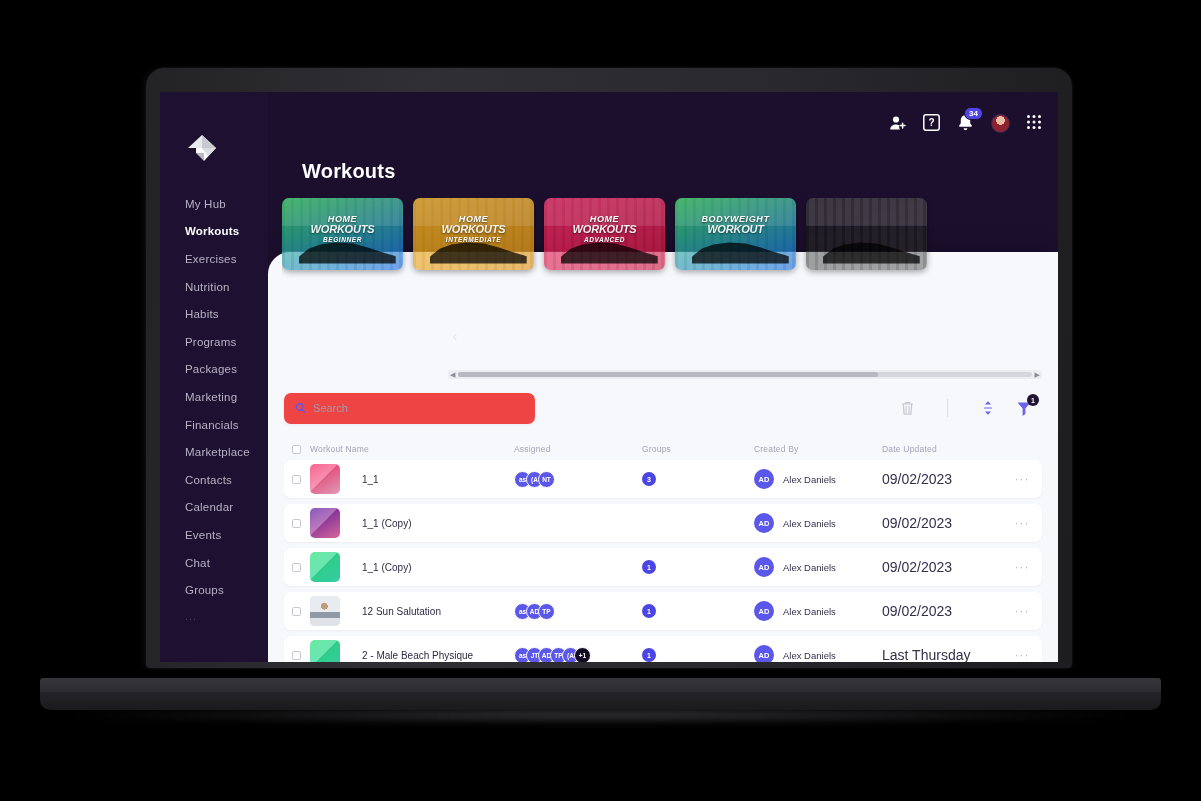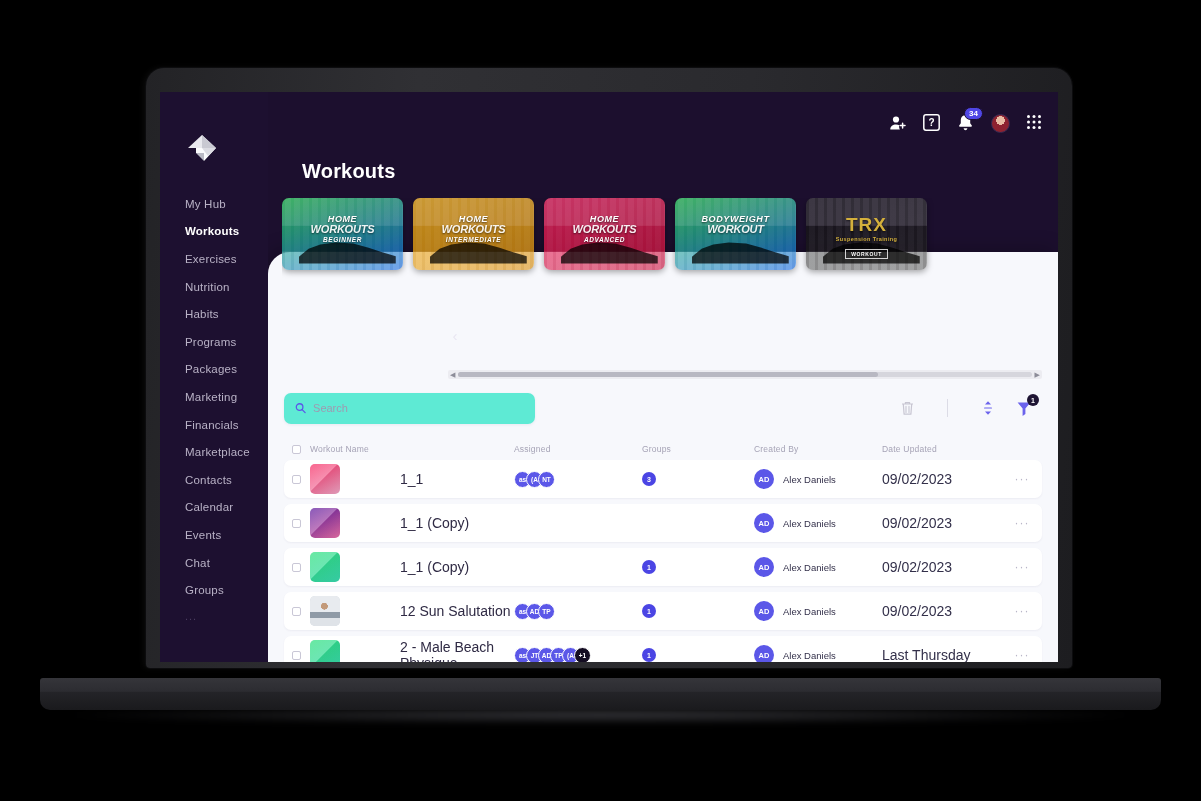--- a/index.html
+++ b/index.html
@@ -149,21 +149,21 @@
   }
   #hscroll .track { position:absolute; left:10px; right:10px; top:2px; height:5px; background:#d6d6dd; border-radius:3px; }
   #hscroll .thumb { position:absolute; left:10px; top:2px; width:420px; height:5px; background:#b8b8c2; border-radius:3px; }
   #hscroll .ar { position:absolute; font-size:7px; color:#8d8d99; top:1px; }
   #hscroll .ar.l { left:2px; }
   #hscroll .ar.r { right:2px; }
 
   
   #toolbar { position:absolute; left: 16px; right: 16px; top: 140px; height: 32px; display:flex; align-items:center; }
   #search-box {
-    width: 251px; height: 31px; background:#5eead4; border-radius:7px;
+    width: 251px; height: 31px; background:#ef4444; border-radius:7px;
     display:flex; align-items:center; gap:7px; padding: 0 11px;
     box-shadow: 0 1px 3px rgba(60,50,110,.08);
   }
   #search-input {
     border:0; outline:0; background:transparent; font-size:11px;
     color:#3b3450; width: 100%; font-family:"Liberation Sans", sans-serif;
   }
   #search-input::placeholder { color:#9e9ab0; }
   #toolbar-right { margin-left:auto; display:flex; align-items:center; gap: 0; }
   .tool-btn { width: 36px; height:26px; display:flex; align-items:center; justify-content:center; cursor:pointer; position:relative; }
@@ -203,21 +203,21 @@
     position:relative; overflow:hidden;
   }
   .thumb .fold { position:absolute; inset:0; background: linear-gradient(135deg, rgba(255,255,255,.28) 0 46%, rgba(0,0,0,.07) 47% 100%); }
   .thumb.photo-thumb { background: #cfd6de; }
   .thumb.photo-thumb .ph {
     position:absolute; inset:0;
     background:
       radial-gradient(circle at 48% 34%, #c39a7a 0 13%, rgba(0,0,0,0) 14%),
       linear-gradient(180deg,#e8ebef 0 52%, #8f9aa6 53% 72%, #dfe3e8 73% 100%);
   }
-  .row-name { font-size:14px; color:#2f2a44;margin-left:38px; }
+  .row-name { font-size:10px; color:#2f2a44; }
 
   .avstack { display:flex; align-items:center; }
   .av {
     width: 17px; height:17px; border-radius:50%; background:#5b57e8;
     color:#fff; font-size:6.5px; font-weight:600;
     display:flex; align-items:center; justify-content:center;
     margin-left:-5px; border:1.5px solid #fff;
   }
   .av:first-child { margin-left:0; }
   .av.more { background:#140c22; font-size:6.5px; }
@@ -359,21 +359,20 @@
               <div class="figure"></div>
               <div class="ctext">
                 <span class="l1">BODYWEIGHT</span>
                 <span class="l2">WORKOUT</span>
               </div>
             </div>
             <div class="ccard">
               <div class="photo"></div>
               <div class="tintA" style="background:linear-gradient(160deg,#1a1a1a 0%,#2b2b2b 100%);opacity:0.55;"></div>
               <div class="figure"></div>
-              <div class="ctext"><span class="trx">TRX</span><span class="trxsub">Suspension Training</span><span class="boxsub">WORKOUT</span></div>
             </div>
           </div>
       </div>
 
       <div id="panel">
         <div id="panel-inner">
 
           <div id="hscroll">
             <div class="track"></div>
             <div class="thumb"></div>

